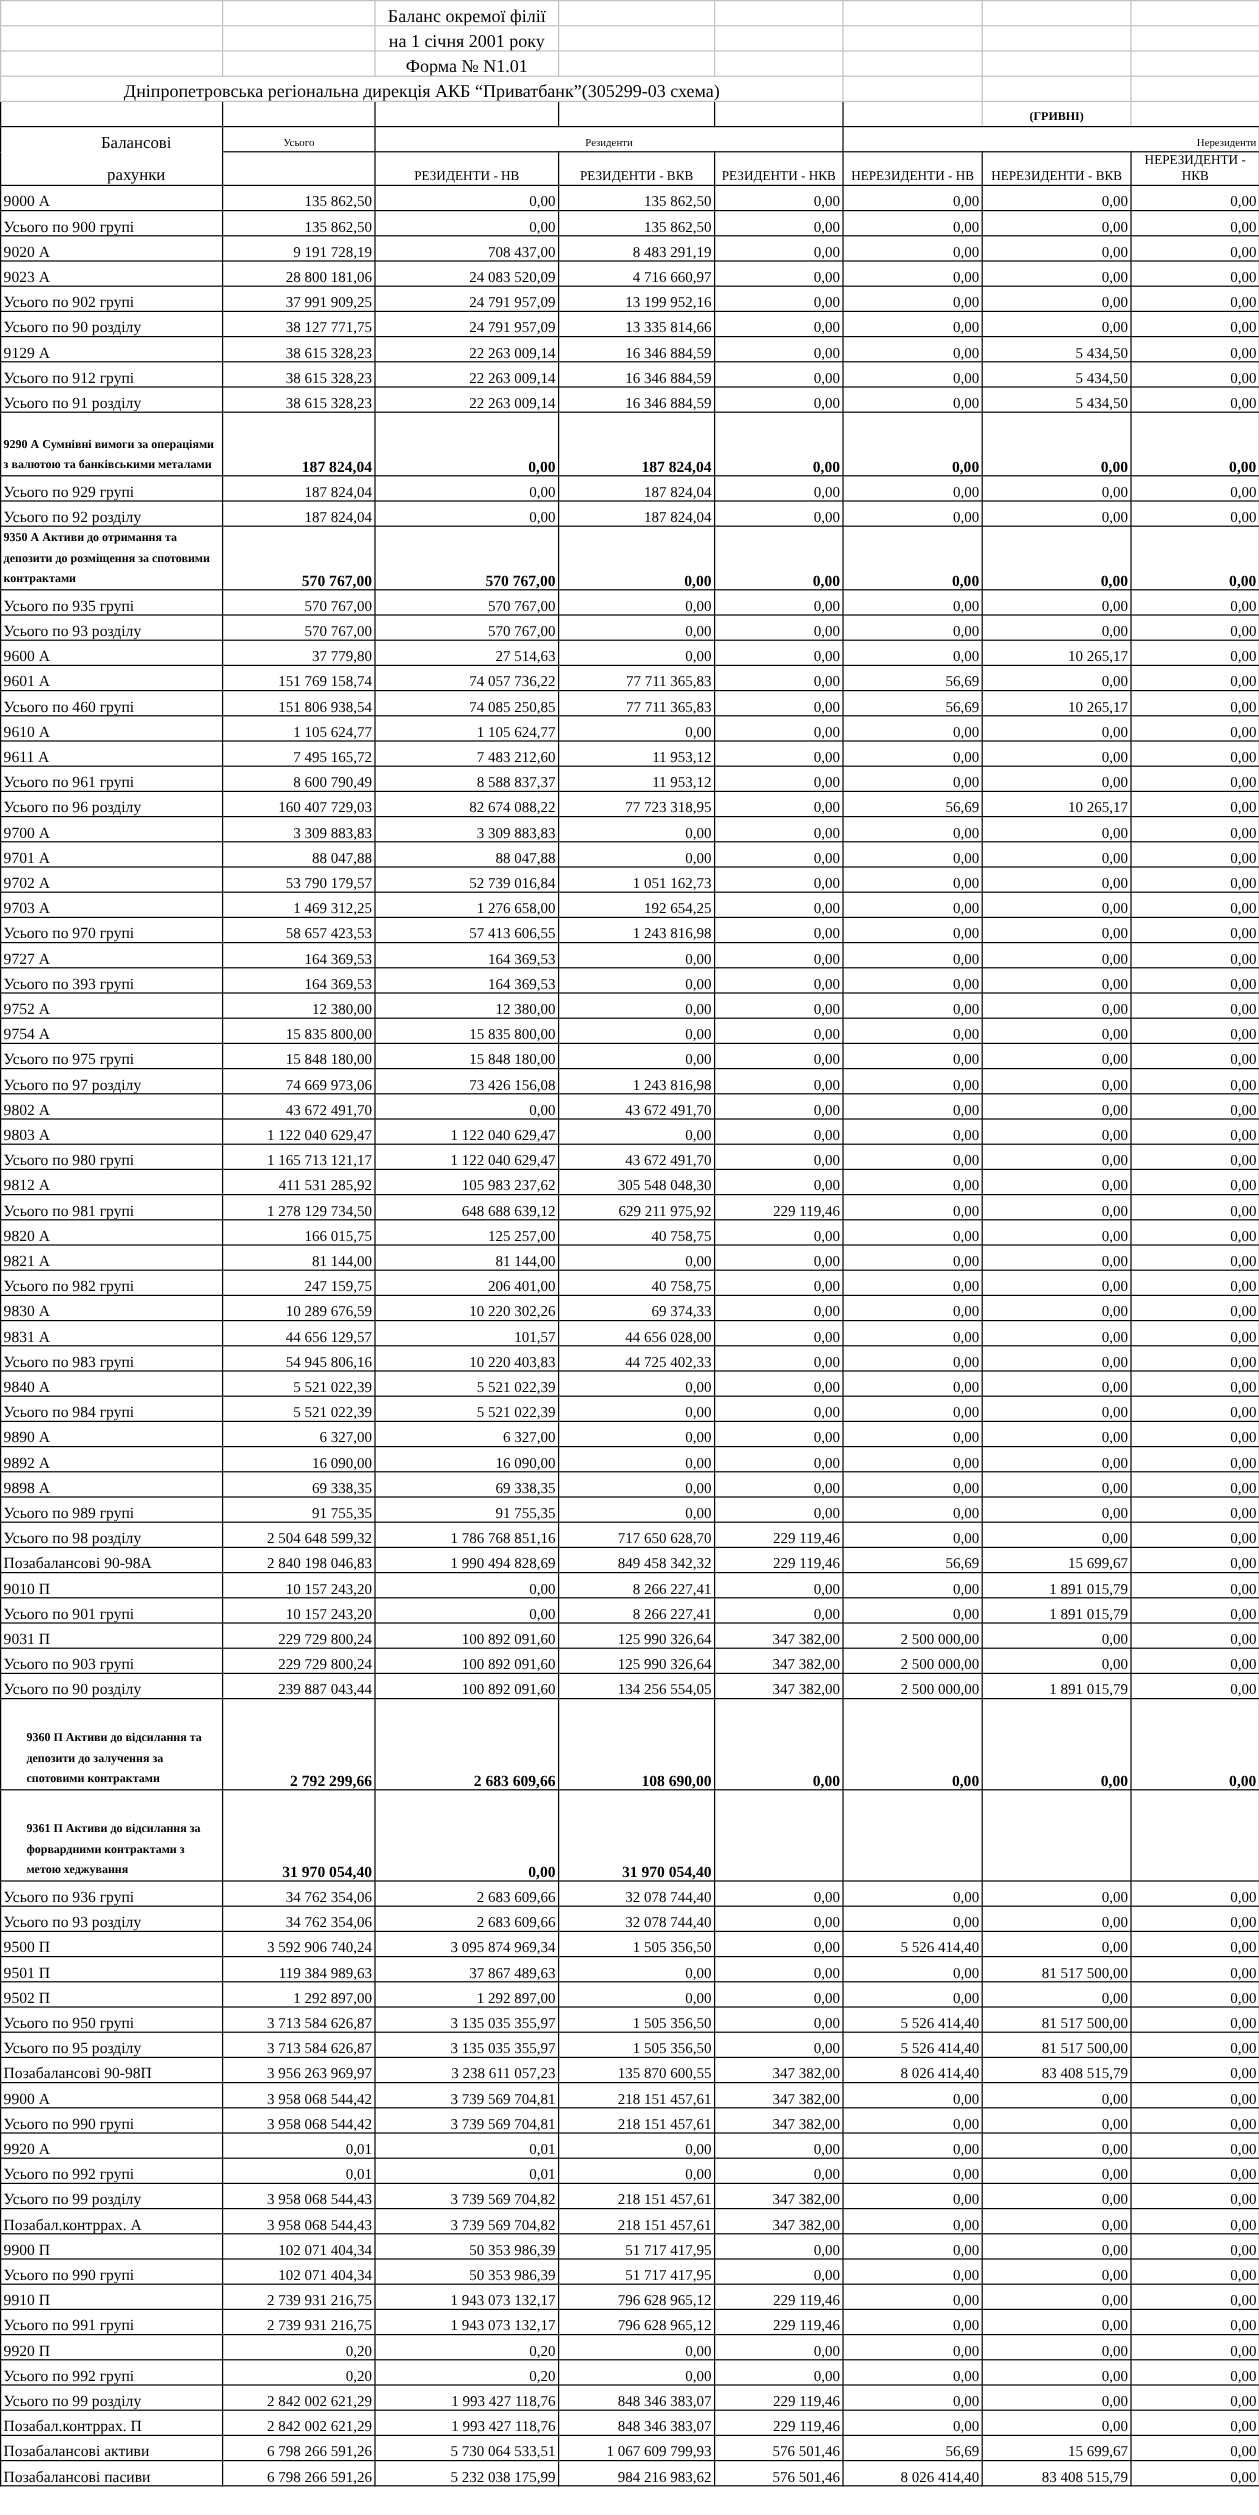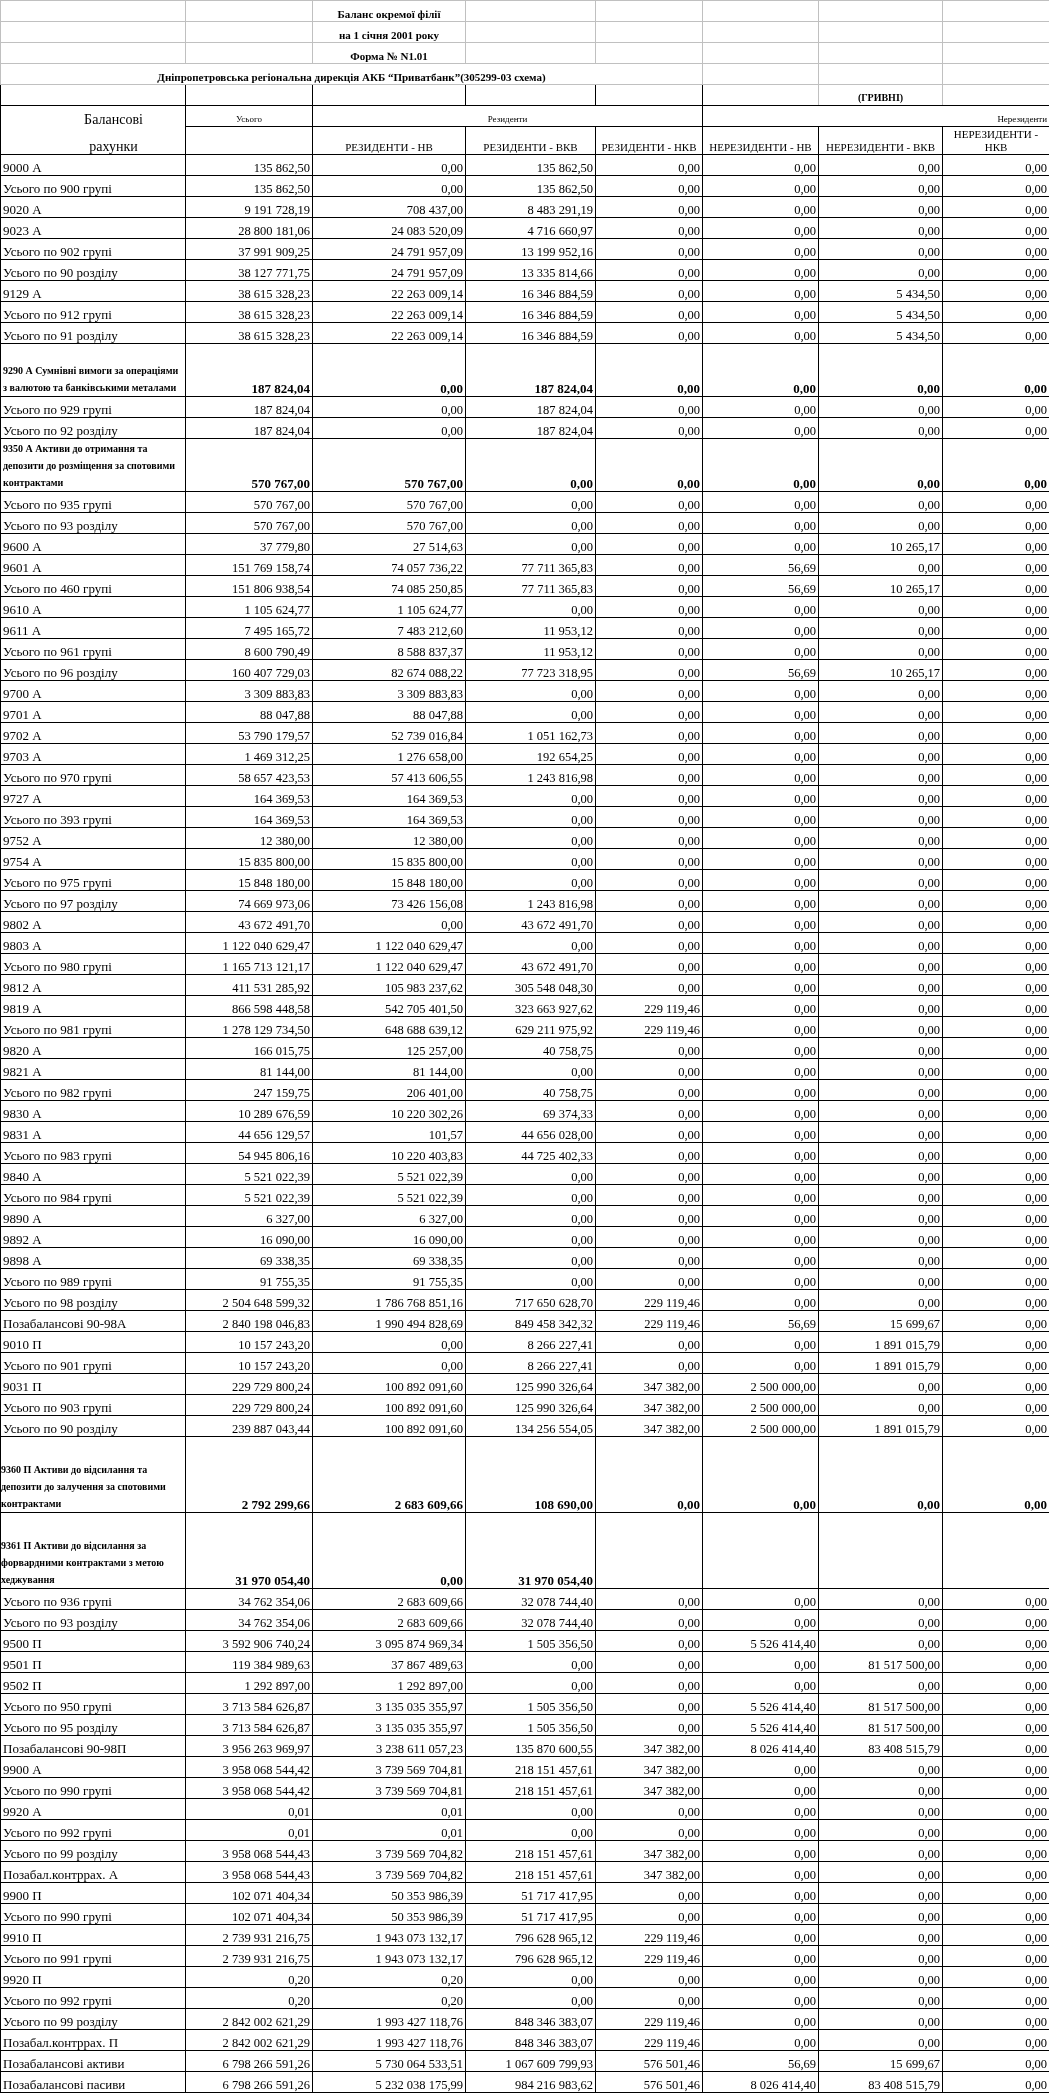--- a/index.html
+++ b/index.html
@@ -1,35 +1,35 @@
 <!DOCTYPE html>
 <html><head>
 <meta charset="utf-8">
 <style>
   html, body { margin:0; padding:0; background:#ffffff; }
   body { width:1049px; height:2096px; overflow:hidden; font-family:"Liberation Serif","DejaVu Serif",serif; color:#000; }
   table { border-collapse:collapse; table-layout:fixed; width:1049px; }
   td { padding:0 2px; overflow:hidden; white-space:nowrap; font-size:12.5px; line-height:14px; vertical-align:bottom; }
-  .top td { border:1px solid #c0c0c0; height:20px; text-align:center; font-size:11px;font-weight:bold; }
+  .top td { border:1px solid #c0c0c0; height:20px; text-align:center; font-size:15px; }
   .top td.wide { text-align:center; }
   .hdr td { border:1px solid #000; }
   .hdr .gray { border:1px solid #c0c0c0; border-bottom:1px solid #000; border-left:1px solid #000;}
   .hdr .small { font-size:9px; }
   .hdr .cap { font-size:11px; text-align:center; white-space:normal; line-height:13px; }
   .hdr .big { font-size:14px; text-align:center;padding-left:43px; }
   .grivni { font-weight:bold; font-size:10px; text-align:center; }
   tbody.body td { border:1px solid #000; height:20px; }
   tbody.body td.num { text-align:right; }
   tbody.body td.lbl { text-align:left; font-size:13px; }
   tbody.body tr.bold td { font-weight:bold; }
   tbody.body tr.bold td.lbl { font-size:10px; line-height:17px; white-space:normal; vertical-align:bottom; }
   tbody.body tr.bold td.num { font-size:13px; }
   tbody.body tr.tall3 td { height:52px; }
   tbody.body tr.tall4 td { height:75px; }
-  tbody.body tr.tall4 td.lbl { padding-left:0; }
+  tbody.body tr.tall4 td.lbl { padding-left:21px; }
 </style>
 </head>
 <body>
 
 <table>
   <colgroup>
     <col style="width:185px">
       <col style="width:127px">
       <col style="width:153px">
       <col style="width:130px">
@@ -469,30 +469,20 @@
         <td class="lbl">9812 А</td>
         <td class="num">411 531 285,92</td>
         <td class="num">105 983 237,62</td>
         <td class="num">305 548 048,30</td>
         <td class="num">0,00</td>
         <td class="num">0,00</td>
         <td class="num">0,00</td>
         <td class="num">0,00</td>
       </tr>
       <tr>
-        <td class="lbl">9819 А</td>
-        <td class="num">866 598 448,58</td>
-        <td class="num">542 705 401,50</td>
-        <td class="num">323 663 927,62</td>
-        <td class="num">229 119,46</td>
-        <td class="num">0,00</td>
-        <td class="num">0,00</td>
-        <td class="num">0,00</td>
-      </tr>
-      <tr>
         <td class="lbl">Усього по 981 групі</td>
         <td class="num">1 278 129 734,50</td>
         <td class="num">648 688 639,12</td>
         <td class="num">629 211 975,92</td>
         <td class="num">229 119,46</td>
         <td class="num">0,00</td>
         <td class="num">0,00</td>
         <td class="num">0,00</td>
       </tr>
       <tr>

